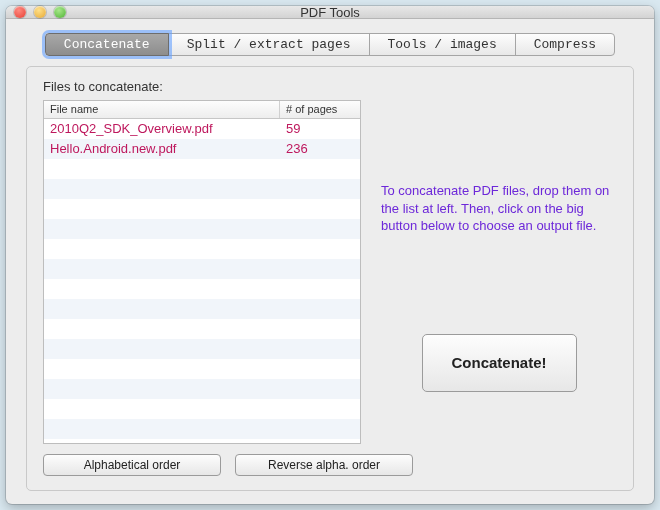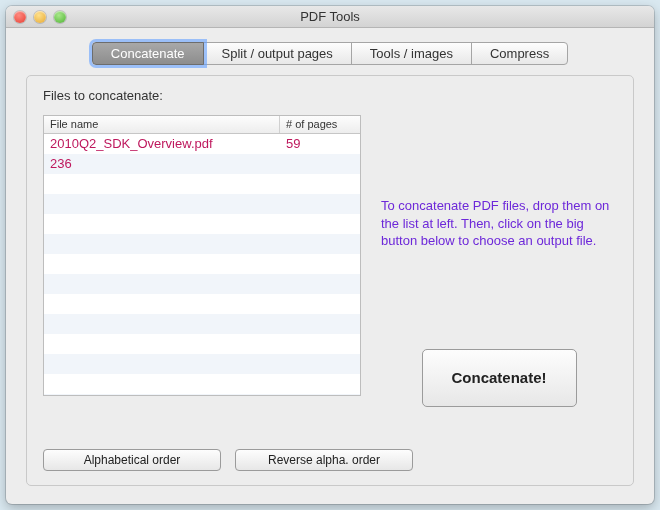--- a/index.html
+++ b/index.html
@@ -53,20 +53,21 @@
       pointer-events: none;
     }
     .tabbar {
       display: flex;
       justify-content: center;
       padding: 14px 0 0 0;
     }
     .tabgroup {
       display: flex;
       border-radius: 5px;
+      font-family: Liberation Mono, monospace;
     }
     .tab {
       padding: 3px 18px;
       font-size: 13px;
       background: linear-gradient(#fdfdfd, #e8e8e8);
       border: 1px solid #a5a5a5;
       margin-left: -1px;
       cursor: default;
       color: #333;
     }
@@ -89,30 +90,30 @@
       border-radius: 5px;
       background: #ededed;
       height: 100%;
       padding: 12px 16px 14px 16px;
       display: flex;
       flex-direction: column;
     }
     .panel-label {
       font-size: 13px;
       color: #333;
-      margin-bottom: 12px;
+      margin-bottom: 6px;
     }
     .content-row {
       flex: 1;
       display: flex;
       gap: 20px;
     }
     .table-box {
       width: 318px;
-      height: 281px;
+      height: 344px;
       background: #fff;
       border: 1px solid #bdbdbd;
       overflow: hidden;
     }
     .thead {
       display: flex;
       height: 18px;
       background: linear-gradient(#fdfdfd, #ededed);
       border-bottom: 1px solid #c6c6c6;
       font-size: 11px;
@@ -184,21 +185,21 @@
       <div class="tlight tl-close"></div>
       <div class="tlight tl-min"></div>
       <div class="tlight tl-zoom"></div>
     </div>
     <div class="title">PDF Tools</div>
   </div>
 
   <div class="tabbar">
     <div class="tabgroup">
       <div class="tab active">Concatenate</div>
-      <div class="tab">Split / output pages</div>
+      <div class="tab">Split / extract pages</div>
       <div class="tab">Tools / images</div>
       <div class="tab">Compress</div>
     </div>
   </div>
 
   <div class="panel-wrap">
     <div class="panel">
       <div class="panel-label">Files to concatenate:</div>
 
       <div class="content-row">
@@ -206,20 +207,21 @@
           <div class="thead">
             <div class="th name">File name</div>
             <div class="th pages"># of pages</div>
           </div>
           <div class="tbody" id="tbody">
               <div class="tr">
                 <div class="td name">2010Q2_SDK_Overview.pdf</div>
                 <div class="td pages">59</div>
               </div>
               <div class="tr">
+                <div class="td name">Hello.Android.new.pdf</div>
                 <div class="td pages">236</div>
               </div>
               <div class="tr">
                 <div class="td name"></div>
                 <div class="td pages"></div>
               </div>
               <div class="tr">
                 <div class="td name"></div>
                 <div class="td pages"></div>
               </div>

